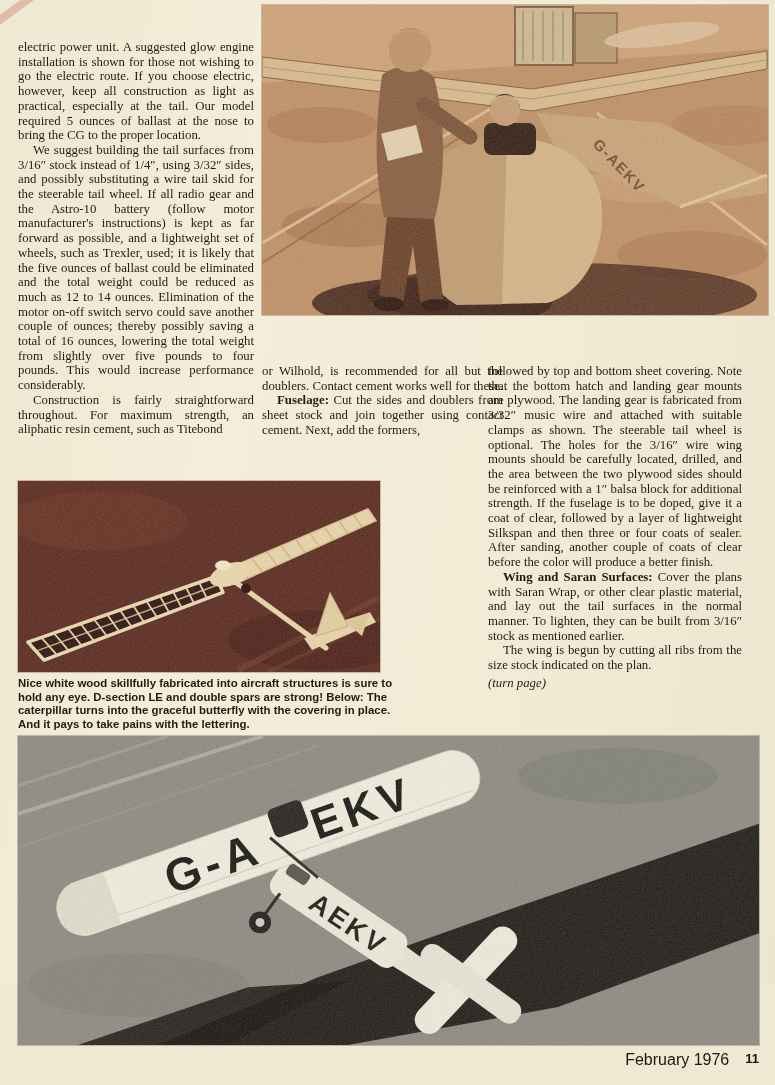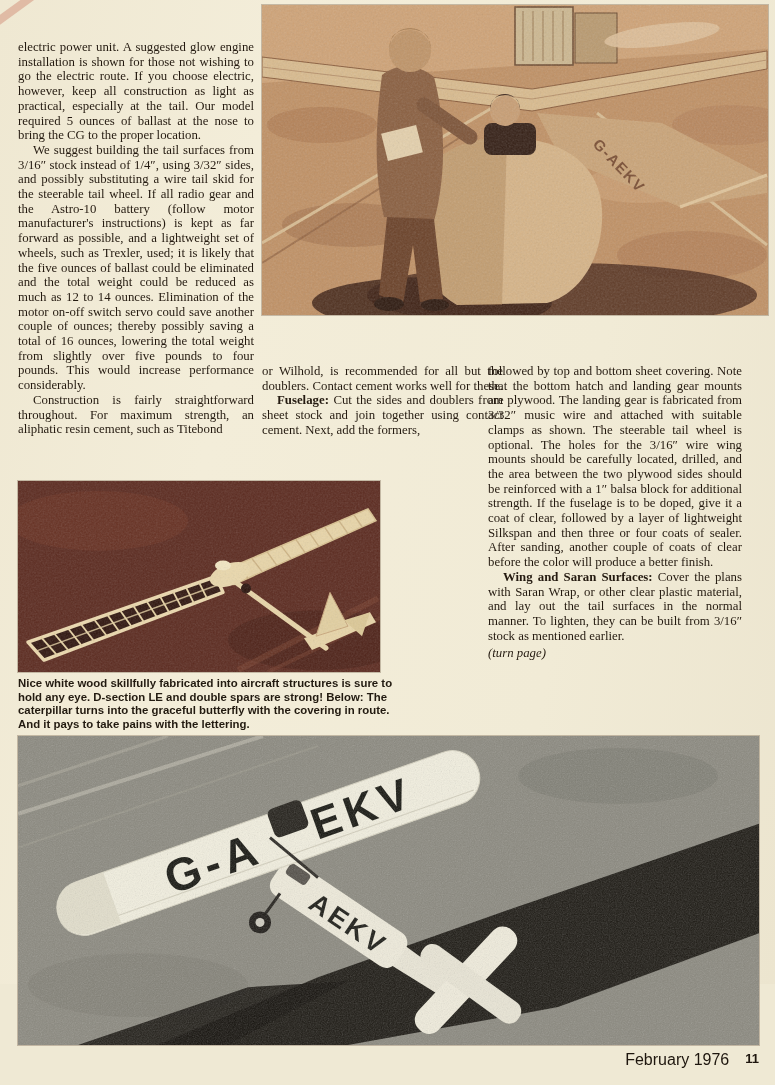--- a/index.html
+++ b/index.html
@@ -105,20 +105,21 @@
 
 
   <div class="col col2">
     <p>or Wilhold, is recommended for all but the doublers. Contact cement works well for these.</p>
     <p class="indent"><span class="lead">Fuselage:</span><span> Cut the sides and doublers from sheet stock and join together using contact cement. Next, add the formers,</span></p>
   </div>
 
   <div class="col col3">
     <p>followed by top and bottom sheet covering. Note that the bottom hatch and landing gear mounts are plywood. The landing gear is fabricated from 3/32″ music wire and attached with suitable clamps as shown. The steerable tail wheel is optional. The holes for the 3/16″ wire wing mounts should be carefully located, drilled, and the area between the two plywood sides should be reinforced with a 1″ balsa block for additional strength. If the fuselage is to be doped, give it a coat of clear, followed by a layer of lightweight Silkspan and then three or four coats of sealer. After sanding, another couple of coats of clear before the color will produce a better finish.</p>
     <p class="indent"><span class="lead">Wing and Saran Surfaces:</span><span> Cover the plans with Saran Wrap, or other clear plastic material, and lay out the tail surfaces in the normal manner. To lighten, they can be built from 3/16″ stock as mentioned earlier.</span></p>
+    <p class="indent">The wing is begun by cutting all ribs from the size stock indicated on the plan.</p>
     <p class="turn">(turn page)</p>
   </div>
 
   <figure class="photo photo2">
     <svg viewBox="0 0 362 192" preserveAspectRatio="none">
       <defs>
         <filter id="grainB">
             <feTurbulence type="fractalNoise" baseFrequency="0.6" numOctaves="3" stitchTiles="stitch"></feTurbulence>
             <feColorMatrix type="saturate" values="0"></feColorMatrix>
           </filter>
@@ -164,21 +165,21 @@
       <ellipse cx="205" cy="85" rx="8" ry="5" fill="#f2e6c2"></ellipse>
       <line x1="218" y1="102" x2="308" y2="168" stroke="#e8d5a8" stroke-width="5" stroke-linecap="round"></line>
       <polygon points="286,158 352,132 358,142 294,170" fill="#e8d5a8"></polygon>
       <polygon points="312,112 330,146 298,156" fill="#e2cfa0" stroke="#caa87c" stroke-width="1"></polygon>
       <polygon points="326,140 352,132 344,156" fill="#dcc896"></polygon>
       <circle cx="228" cy="108" r="5" fill="#2a130c"></circle>
       <rect width="362" height="192" filter="url(#grainB)" opacity="0.18"></rect>
     </svg>
   </figure>
 
-  <div class="caption cap2">Nice white wood skillfully fabricated into aircraft structures is sure to hold any eye. D-section LE and double spars are strong! Below: The caterpillar turns into the graceful butterfly with the covering in route. And it pays to take pains with the lettering.</div>
+  <div class="caption cap2">Nice white wood skillfully fabricated into aircraft structures is sure to hold any eye. D-section LE and double spars are strong! Below: The caterpillar turns into the graceful butterfly with the covering in place. And it pays to take pains with the lettering.</div>
 
   <figure class="photo photo3">
     <svg viewBox="0 0 741 310" preserveAspectRatio="none">
       <defs>
         <filter id="grainC">
             <feTurbulence type="fractalNoise" baseFrequency="0.85" numOctaves="3" stitchTiles="stitch"></feTurbulence>
             <feColorMatrix type="saturate" values="0"></feColorMatrix>
           </filter>
       </defs>
       <rect width="741" height="310" fill="#8b897f"></rect>

